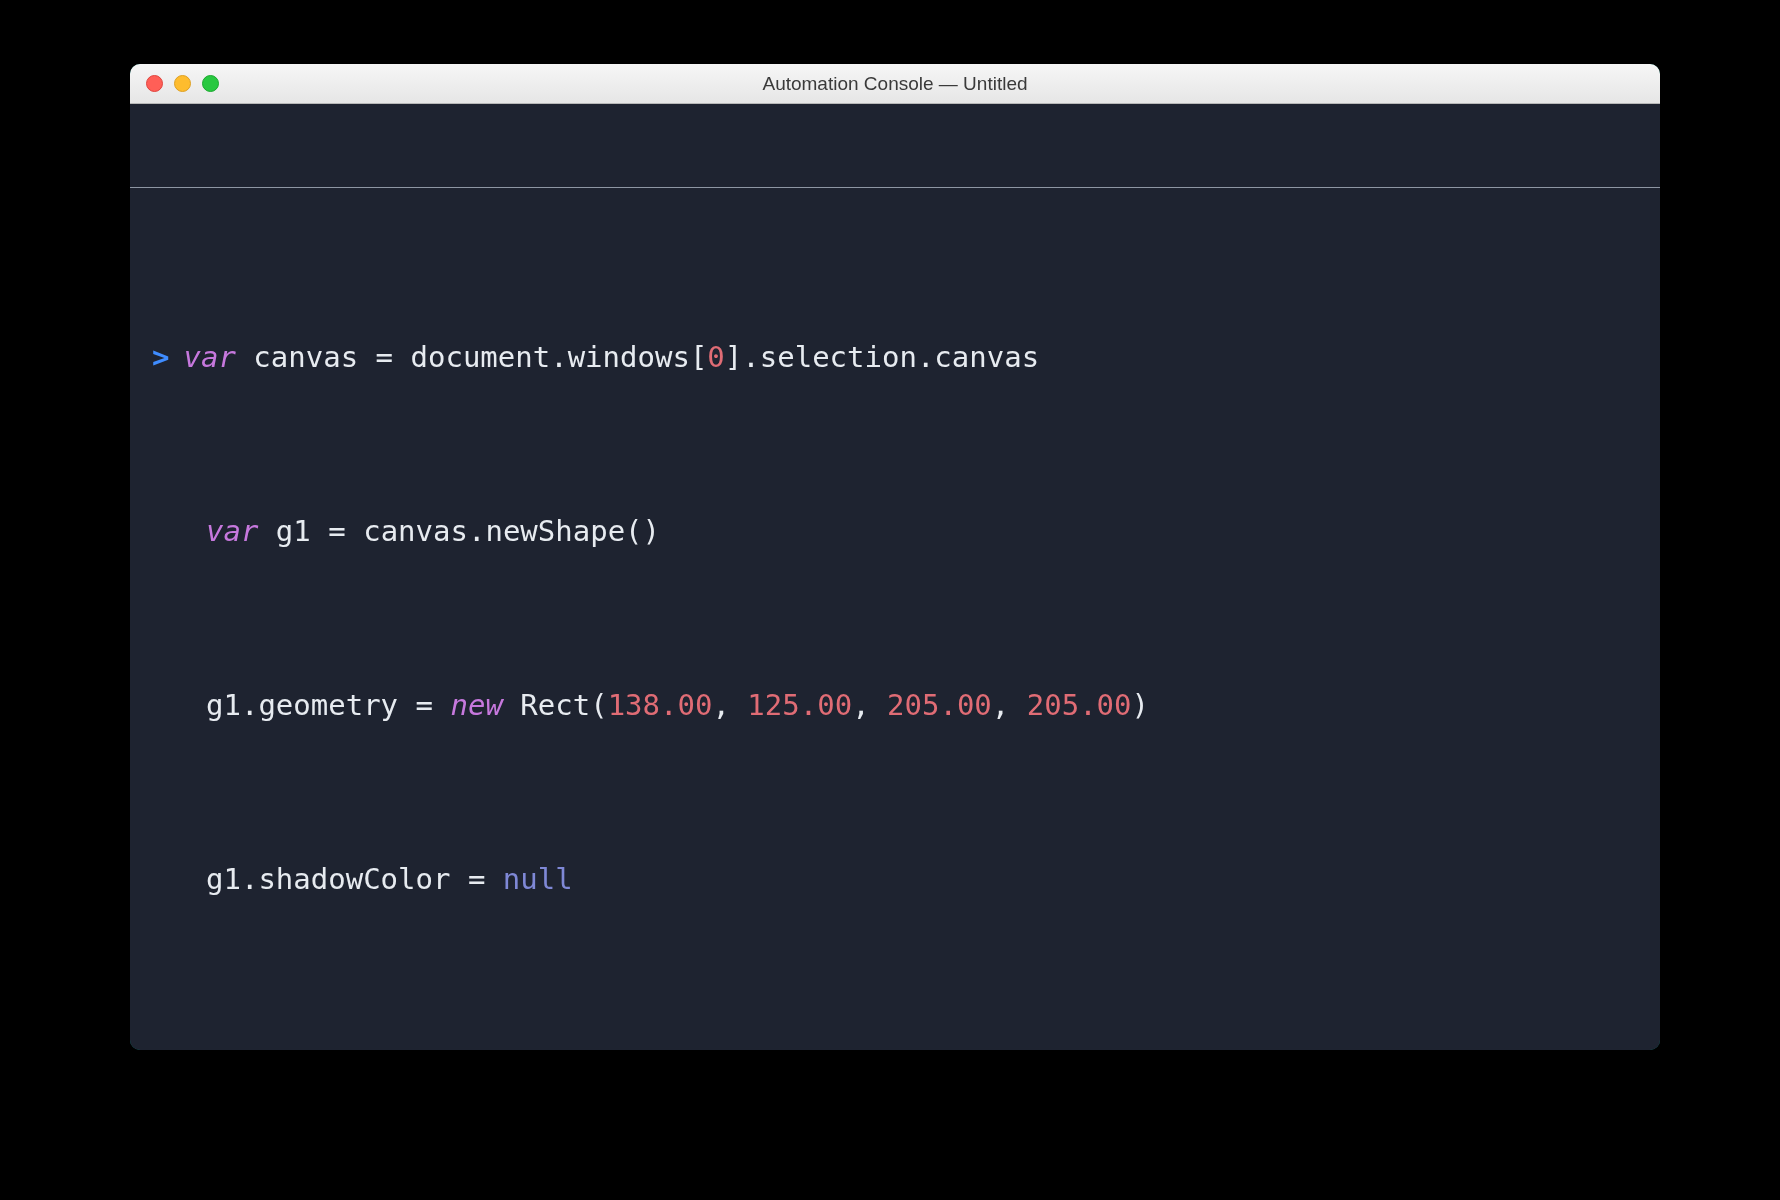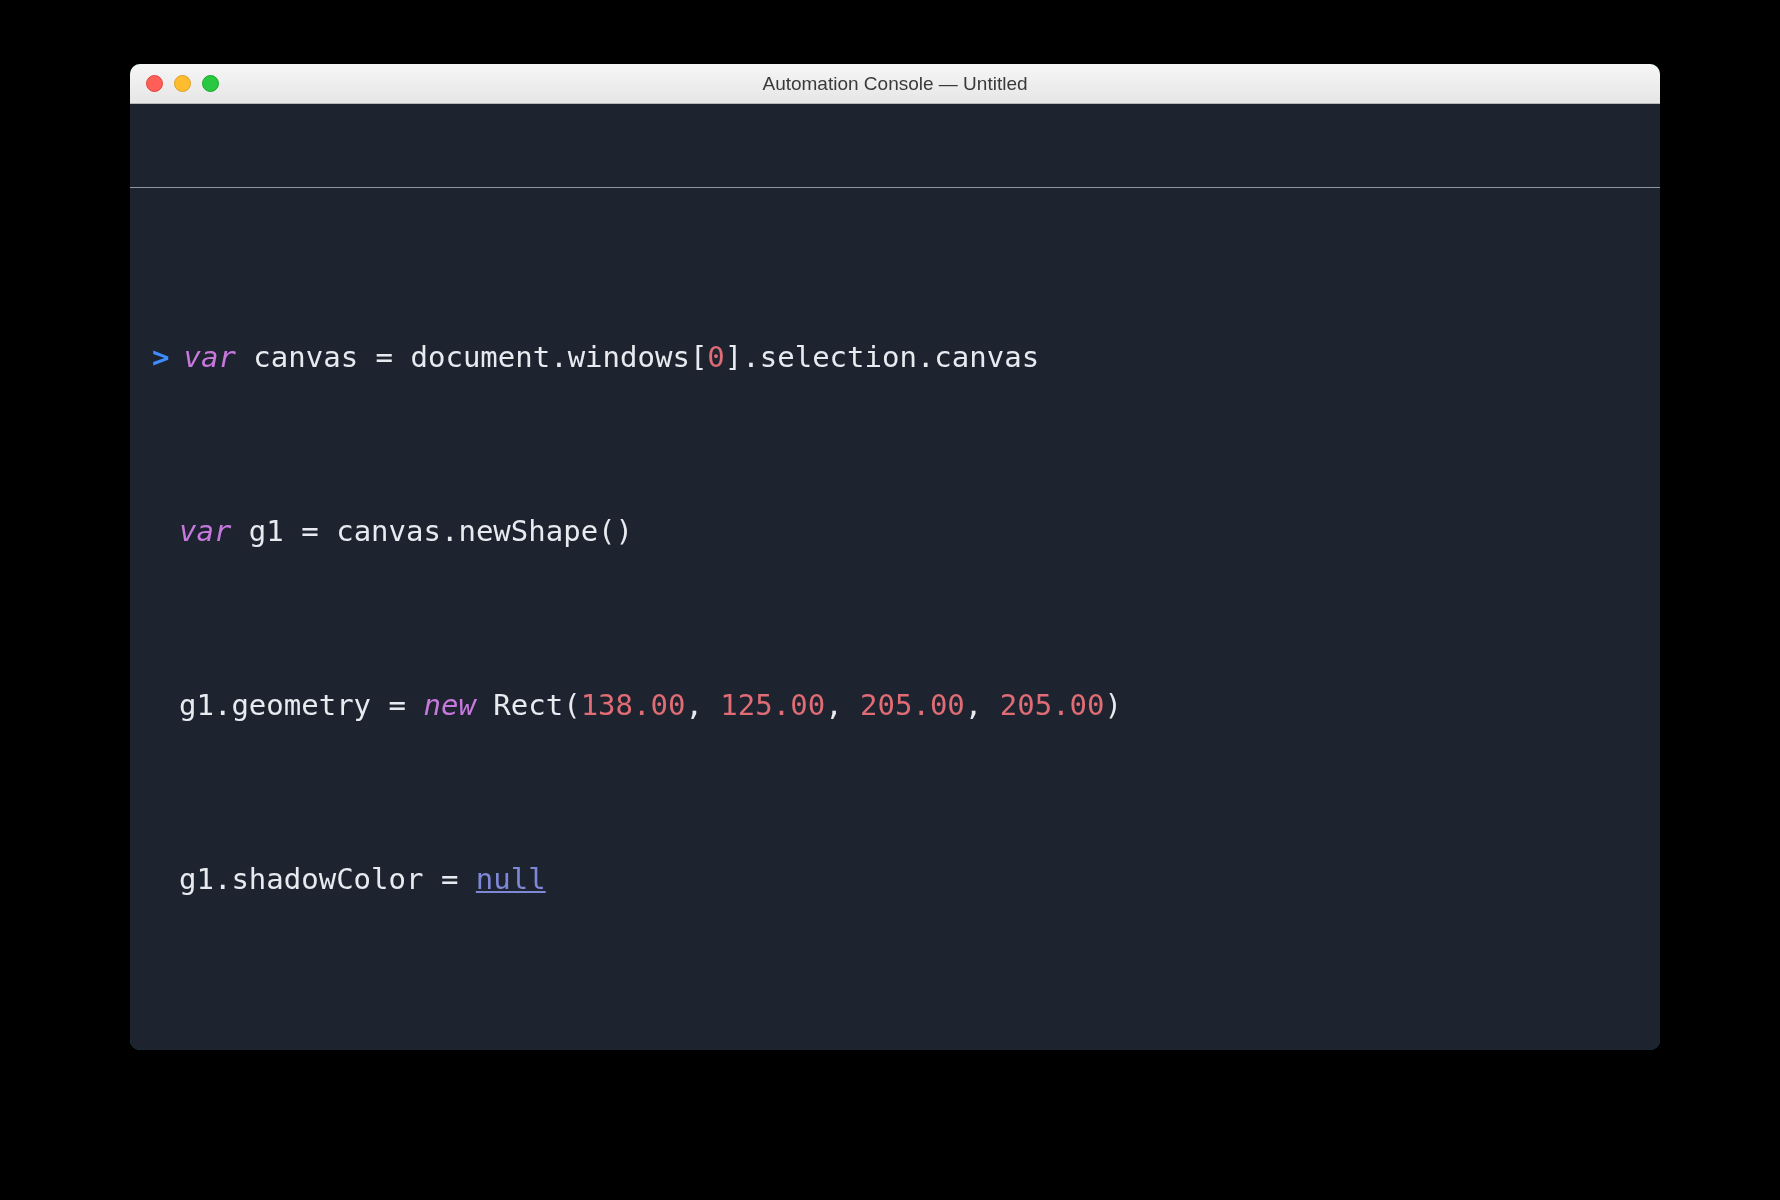--- a/index.html
+++ b/index.html
@@ -75,25 +75,25 @@
     line-height: 2.0;
     color: #e7ebf0;
     white-space: pre;
   }
   .prompt-row { display: flex; align-items: flex-start; }
   .prompt {
     color: #3f8cff;
     margin-right: 14px;
     font-weight: 600;
   }
-  .indent { margin-left: 27px; }
+  .indent { margin-left: 54px; }
   .tok-keyword { color: #c678dd; font-style: italic; }
   .tok-ident   { color: #e7ebf0; }
   .tok-number  { color: #e06c75; }
-  .tok-null    { color: #7f88d6; text-decoration: underline; }
+  .tok-null    { color: #7f88d6; }
   .tok-punct   { color: #e7ebf0; }
   .tok-brack   { color: #e7ebf0; }
 </style>
 </head>
 <body>
 
 <div class="window">
   <div class="titlebar">
     <div class="traffic-lights">
       <div class="traffic-light tl-close"></div>

